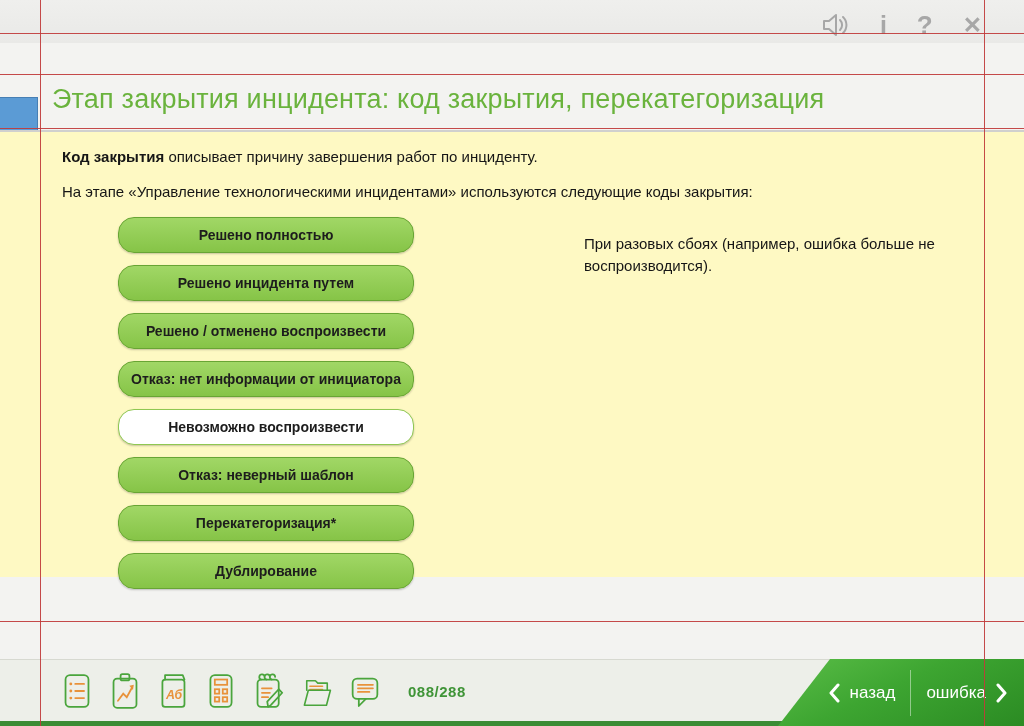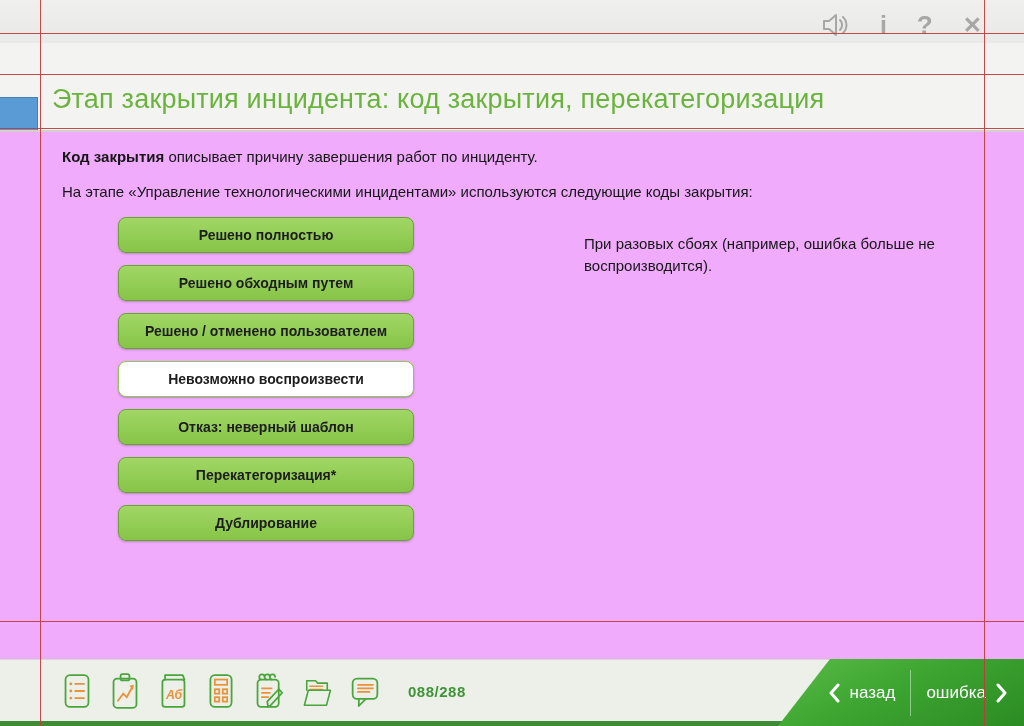--- a/index.html
+++ b/index.html
@@ -18,29 +18,29 @@
 
   
   .slide-title { position:absolute; left:52px; top:84px; width:900px;
                  font-size:27px; letter-spacing:.2px; color:#6ab33d; }
   .title-dot { position:absolute; left:55px; top:130px; width:4px; height:5px;
                background:#4a4a4a; border-radius:1px; }
   .blue-tab { position:absolute; left:0; top:97px; width:38px; height:99px;
               background:#5b9bd5; border:1px solid #467fb4; border-left:none; }
 
   
-  .content { position:absolute; left:0; top:130px; width:1024px; height:529px;
-             background:#f0abfc; border-top:2px solid #d0d0ce; }
+  .content { position:absolute; left:0; top:130px; width:1024px; height:447px;
+             background:#fef9c3; border-top:2px solid #d0d0ce; }
   .para { position:absolute; left:62px; font-size:15px; color:#161616; }
   .p1 { top:16px; } .p2 { top:51px; }
   .bold { font-weight:bold; }
 
   .codes { position:absolute; left:118px; top:85px; width:296px;
            display:flex; flex-direction:column; gap:12px; }
-  .code-btn { height:36px; border-radius:8px; display:flex; align-items:center;
+  .code-btn { height:36px; border-radius:16px; display:flex; align-items:center;
               justify-content:center; font-size:14px; font-weight:600; color:#1d1d1d;
               box-shadow:0 1px 2px rgba(0,0,0,.22); }
   .code-btn.green { background:linear-gradient(#a1d766,#86c447);
                     border:1px solid #68a534; }
   .code-btn.white { background:#ffffff; border:1px solid #8fc851; }
 
   .annotation { position:absolute; left:540px; top:101px; width:380px;
                 font-size:15px; line-height:1.45; color:#161616;margin-left:44px; }
   .footnote { position:absolute; left:50px; top:463px; font-size:15px;
               font-style:italic; font-weight:600; color:#111; }
@@ -102,22 +102,23 @@
   <div class="blue-tab"></div>
 
   <div class="content">
     <div class="para p1">
       <span class="bold">Код закрытия</span><span> описывает причину завершения работ по инциденту.</span>
     </div>
     <div class="para p2">На этапе «Управление технологическими инцидентами» используются следующие коды закрытия:</div>
 
     <div class="codes">
         <div class="code-btn green">Решено полностью</div>
-        <div class="code-btn green">Решено обходным путем</div>
-        <div class="code-btn green">Решено / отменено пользователем</div>
+        <div class="code-btn green">Решено инцидента путем</div>
+        <div class="code-btn green">Решено / отменено воспроизвести</div>
+        <div class="code-btn green">Отказ: нет информации от инициатора</div>
         <div class="code-btn white">Невозможно воспроизвести</div>
         <div class="code-btn green">Отказ: неверный шаблон</div>
         <div class="code-btn green">Перекатегоризация*</div>
         <div class="code-btn green">Дублирование</div>
       </div>
 
     <div class="annotation">При разовых сбоях (например, ошибка больше не воспроизводится).</div>
   </div>
 
   <div class="toolbar">

